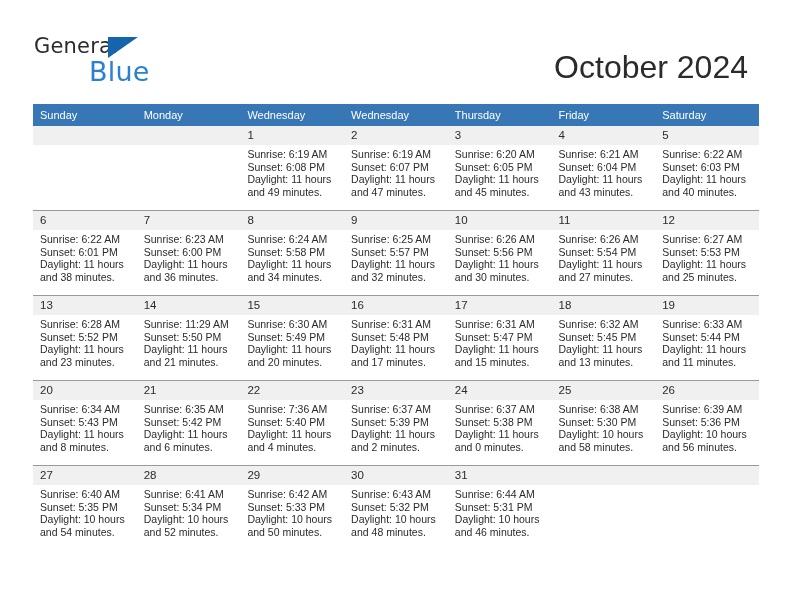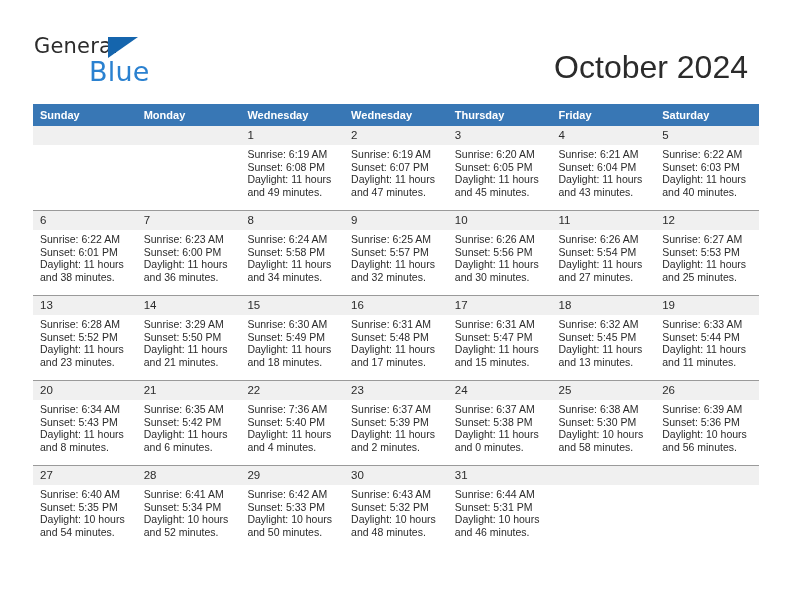--- a/index.html
+++ b/index.html
@@ -92,21 +92,21 @@
   }
   table.cal {
     border-collapse: collapse;
     table-layout: fixed;
     width: 726px;
   }
   table.cal th {
     background: #3877b5;
     color: #ffffff;
     font-size: 11px;
-    font-weight: bold;
+    font-weight: normal;
     text-align: left;
     padding: 5px 0 5px 7px;
     height: 11px;
     border: none;
   }
   table.cal td {
     width: 103.71px;
     vertical-align: top;
     padding: 0;
     border: none;
@@ -296,33 +296,33 @@
               <div class="details">
                 <div>Sunrise: 6:28 AM</div>
                 <div>Sunset: 5:52 PM</div>
                 <div>Daylight: 11 hours</div>
                 <div>and 23 minutes.</div>
               </div>
             </td>
             <td>
               <div class="daynum">14</div>
               <div class="details">
-                <div>Sunrise: 3:29 AM</div>
+                <div>Sunrise: 11:29 AM</div>
                 <div>Sunset: 5:50 PM</div>
                 <div>Daylight: 11 hours</div>
                 <div>and 21 minutes.</div>
               </div>
             </td>
             <td>
               <div class="daynum">15</div>
               <div class="details">
                 <div>Sunrise: 6:30 AM</div>
                 <div>Sunset: 5:49 PM</div>
                 <div>Daylight: 11 hours</div>
-                <div>and 18 minutes.</div>
+                <div>and 20 minutes.</div>
               </div>
             </td>
             <td>
               <div class="daynum">16</div>
               <div class="details">
                 <div>Sunrise: 6:31 AM</div>
                 <div>Sunset: 5:48 PM</div>
                 <div>Daylight: 11 hours</div>
                 <div>and 17 minutes.</div>
               </div>

